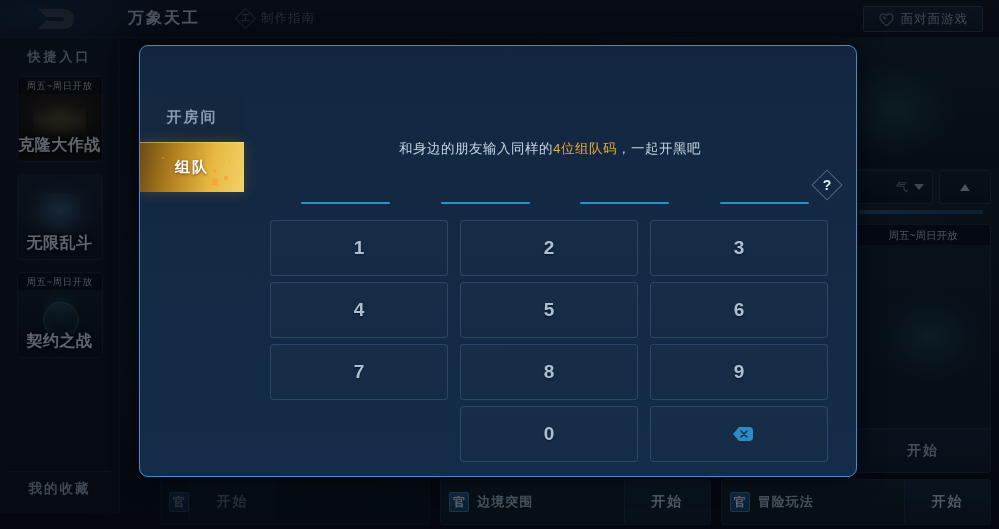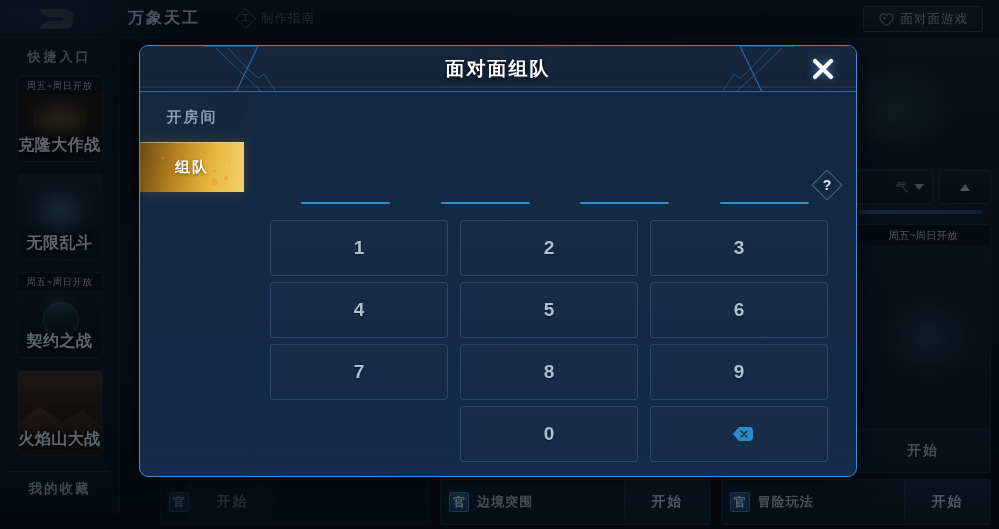--- a/index.html
+++ b/index.html
@@ -401,24 +401,20 @@
       <div class="sb-card-art art-infinite"></div>
       <div class="sb-name">无限乱斗</div>
     </div>
 
     <div class="sb-card">
       <div class="sb-card-art art-contract"></div>
       <div class="sb-badge">周五~周日开放</div>
       <div class="sb-name">契约之战</div>
     </div>
 
-    <div class="sb-card">
-      <div class="sb-card-art art-flame"></div>
-      <div class="sb-name">火焰山大战</div>
-    </div>
 
     <div class="sb-fav">我的收藏</div>
   </div>
 
   <div id="rightrail">
     <div class="rr-art"></div>
     <div class="rr-controls">
       <div class="rr-select">
         <span class="rr-select-val">气</span>
         <span class="chev chev-down"></span>
@@ -450,53 +446,39 @@
       <span class="bc-name">冒险玩法</span>
       <span class="bc-start">开始</span>
     </div>
   </div>
 </div>
 
 <div id="scrim"></div>
 
 <div id="modal">
 
-  <div class="m-head">
-    <svg class="m-head-deco" width="718" height="46" viewBox="0 0 718 46">
-      <path d="M64 0 L118 0 L96 46" fill="none" stroke="#2f74b4" stroke-width="1.2" opacity=".85"></path>
-      <path d="M76 2 Q100 26 122 46" fill="none" stroke="#2f74b4" stroke-width="1" opacity=".6"></path>
-      <path d="M88 2 Q106 22 118 32 L124 28 L136 46" fill="none" stroke="#2f74b4" stroke-width="1" opacity=".55"></path>
-      <path d="M654 0 L600 0 L622 46" fill="none" stroke="#2f74b4" stroke-width="1.2" opacity=".85"></path>
-      <path d="M642 2 Q618 26 596 46" fill="none" stroke="#2f74b4" stroke-width="1" opacity=".6"></path>
-      <path d="M630 2 Q612 22 600 32 L594 28 L582 46" fill="none" stroke="#2f74b4" stroke-width="1" opacity=".55"></path>
-      <line x1="0" y1="41" x2="718" y2="41" stroke="#24507d" stroke-width="1" opacity=".7"></line>
-    </svg>
-    <div class="m-title">面对面组队</div>
-    <div class="m-close">
-      <svg width="24" height="24" viewBox="0 0 24 24">
-        <path d="M4 4 L20 20 M20 4 L4 20" stroke="#ffffff" stroke-width="4.2" stroke-linecap="round"></path>
-      </svg>
-    </div>
-  </div>
 
   <div class="m-body">
 
     <div class="m-tabs">
       <div class="m-tab inactive">
         <span>开房间</span>
       </div>
       <div class="m-tab active">
         <span>组队</span>
         <span class="sq1"></span>
         <span class="sq2"></span>
       </div>
     </div>
 
     <div class="m-pane">
 
+      <div class="m-hint">
+        <span>和身边的朋友输入同样的</span><span class="hl">4位组队码</span><span>，一起开黑吧</span>
+      </div>
 
       <div class="m-code">
         <div class="code-slot">
           <span class="code-val"></span>
           <span class="code-line"></span>
         </div>
         <div class="code-slot">
           <span class="code-val"></span>
           <span class="code-line"></span>
         </div>

